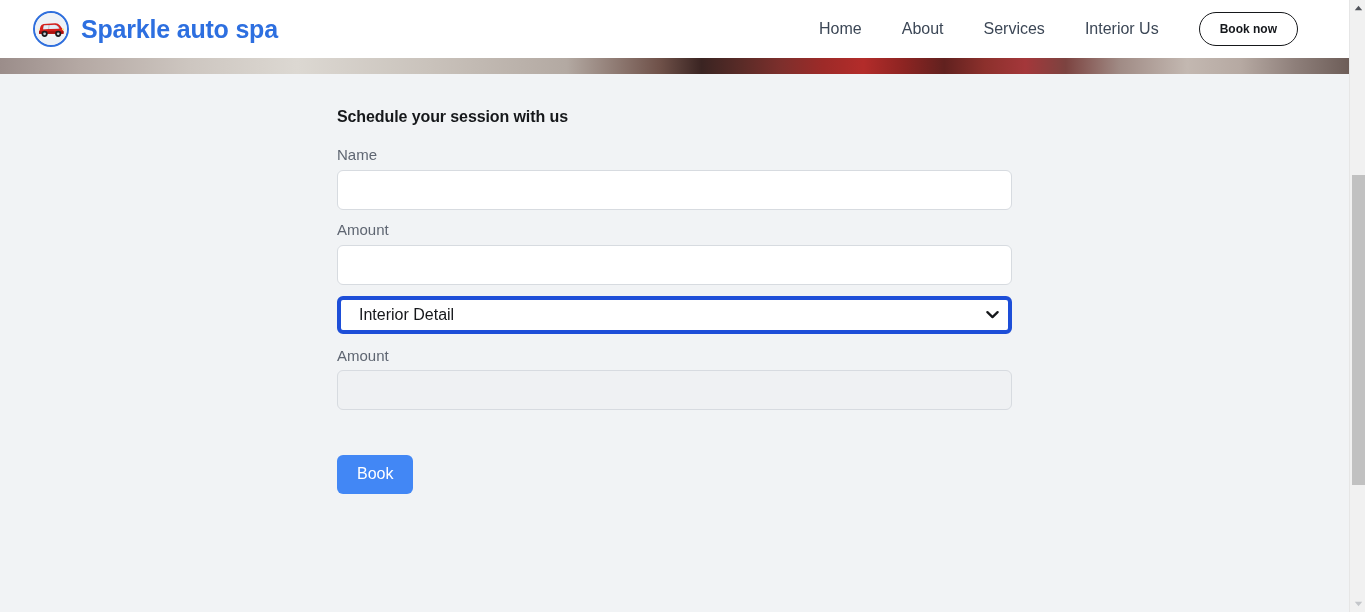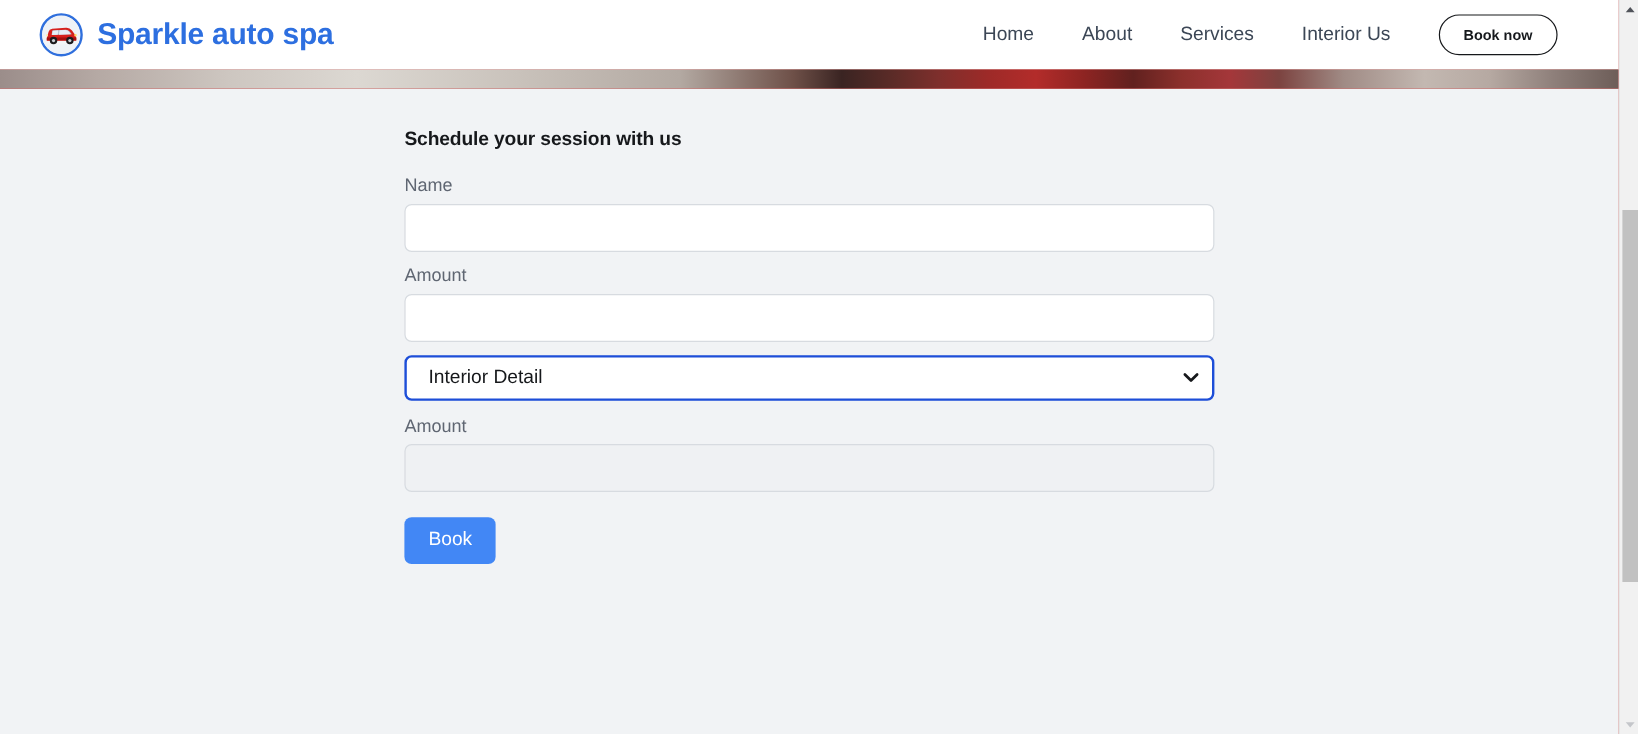--- a/index.html
+++ b/index.html
@@ -13,22 +13,22 @@
     background: #f1f3f5;
     font-family: "Liberation Sans", sans-serif;
     position: relative;
   }
 
   
   .viewport {
     position: absolute;
     left: 0; top: 0;
     width: 1349px;
-    height: 612px;
-    background: #b91c1c;
+    height: 528px;
+    background: #4c1d95;
     overflow: hidden;
   }
 
   
   .site-header {
     position: absolute;
     left: 0; top: 0;
     width: 1349px;
     height: 58px;
     background: #ffffff;
@@ -175,21 +175,21 @@
   }
 
   .select-wrap {
     position: relative;
     width: 675px;
   }
   .select-input {
     box-sizing: border-box;
     width: 675px;
     height: 38px;
-    border: 2px solid #1d4ed8;
+    border: 4px solid #1d4ed8;
     border-radius: 6px;
     background: #ffffff;
     font-size: 16px;
     font-family: "Liberation Sans", sans-serif;
     color: #16181b;
     padding: 4px 30px 4px 18px;
     outline: none;
     -webkit-appearance: none;
     -moz-appearance: none;
     appearance: none;
@@ -212,20 +212,21 @@
   .submit-button {
     background: #4287f5;
     color: #ffffff;
     border: none;
     border-radius: 6px;
     font-size: 16px;
     font-family: "Liberation Sans", sans-serif;
     padding: 9px 20px;
     cursor: pointer;
     line-height: 1.3;
+    margin-top: 24px;
   }
 
   
   .scrollbar {
     position: absolute;
     right: 0; top: 0;
     width: 16px;
     height: 612px;
     background: #f1f1f1;
     border-left: 1px solid #e6e6e6;

